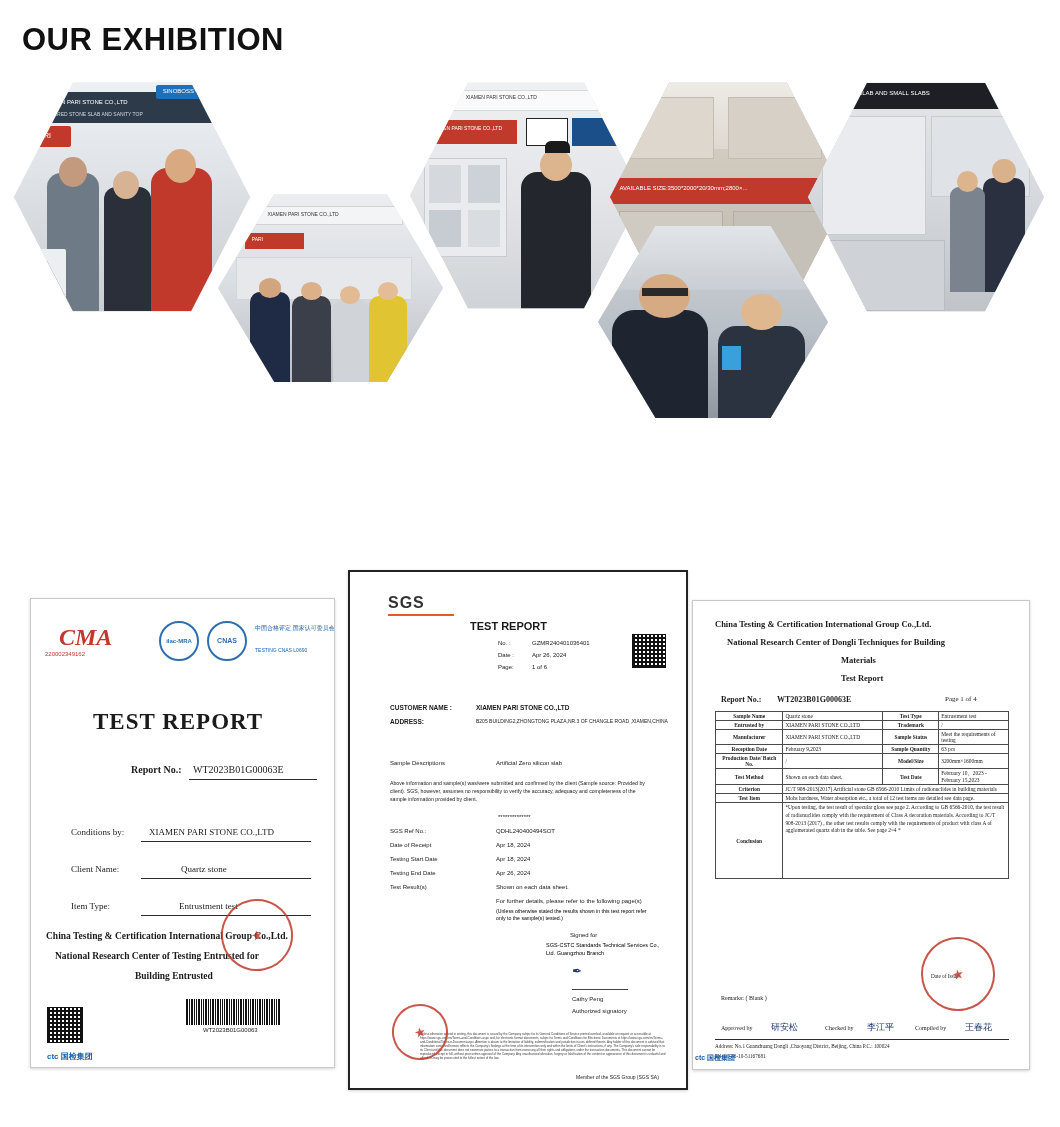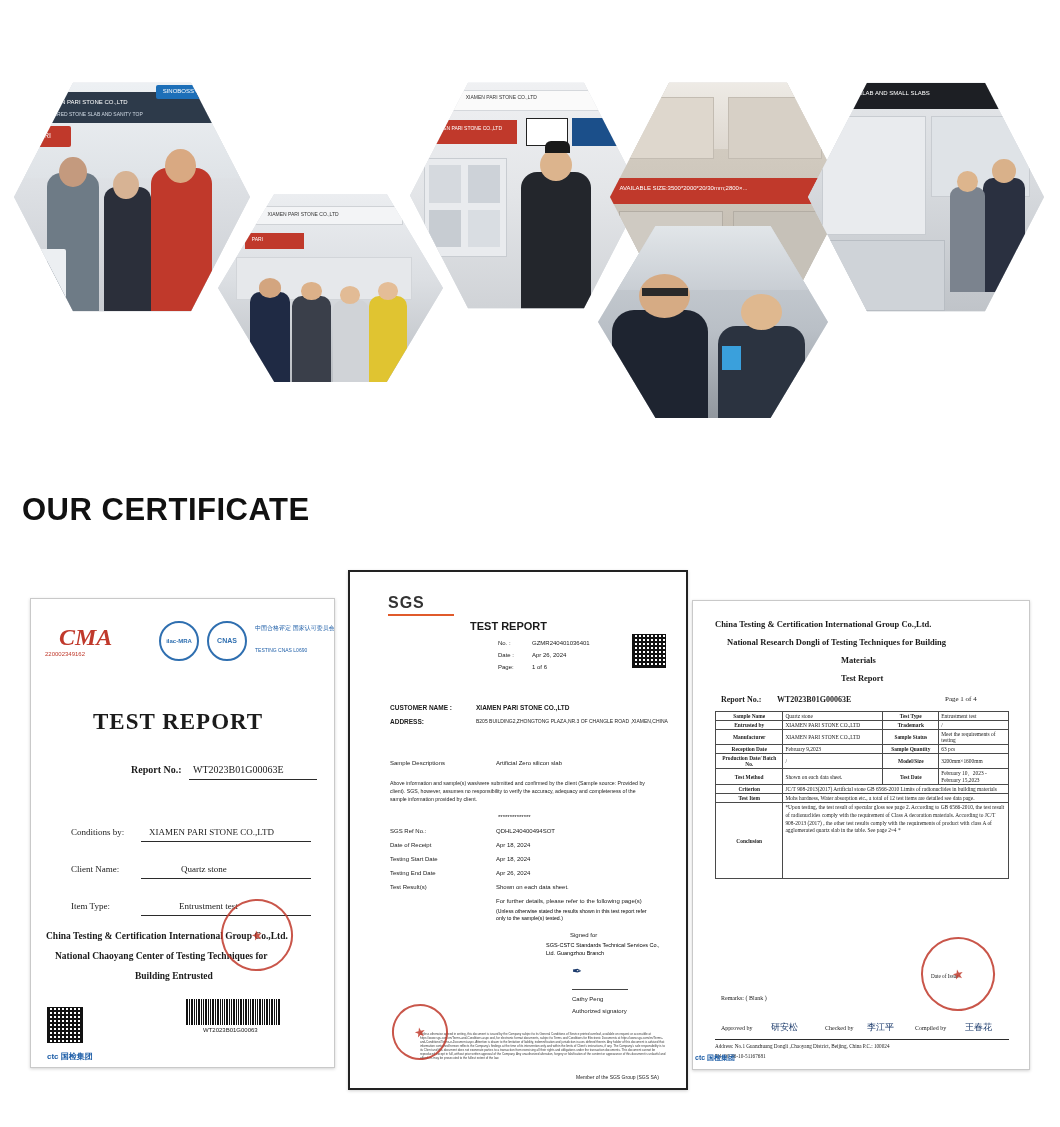--- a/index.html
+++ b/index.html
@@ -115,20 +115,21 @@
   .sgs-logo {
     position:absolute; font-family:"Liberation Sans", sans-serif;
     font-weight:bold; color:#333; letter-spacing:1px;
   }
 </style>
 </head>
 <body>
 
 <div class="page">
 
+  <div class="section-title" id="exhibition-title">OUR EXHIBITION</div>
 
   <div class="hex" style="left:14px; top:78px; width:236px; height:238px;">
     <div class="photo">
       <div class="ph-base" style="background:linear-gradient(180deg,#e7e9ec 0%,#dfe2e6 40%,#c9ccd1 100%);"></div>
       <div class="rect" style="left:0;top:0;width:100%;height:42%;background:linear-gradient(180deg,#eef1f4,#dfe3e7);"></div>
       <div class="rect" style="left:8%;top:6%;width:84%;height:13%;background:#2d3a4a;border-radius:2px;"></div>
       <div class="txt" style="left:12%;top:9%;font-size:6px;">XIAMEN PARI STONE CO.,LTD</div>
       <div class="txt" style="left:12%;top:14%;font-size:5px;color:#cfd8e3;">SINTERED STONE SLAB AND SANITY TOP</div>
       <div class="rect" style="left:60%;top:3%;width:30%;height:6%;background:#1d6fb8;border-radius:2px;"></div>
       <div class="txt" style="left:63%;top:4%;font-size:6px;">SINOBOSS</div>
@@ -227,21 +228,20 @@
       <div class="rect" style="left:6%;top:68%;width:52%;height:30%;background:#cfd3d8;border:1px solid #b8bdc3;"></div>
       <div class="rect" style="left:60%;top:64%;width:16%;height:12%;background:#c0392b;"></div>
 
       <div class="rect" style="left:74%;top:42%;width:18%;height:48%;background:#2a3040;border-radius:10px 10px 0 0;"></div>
       <div class="blob" style="left:78%;top:34%;width:10%;height:10%;background:#d9b18a;"></div>
       <div class="rect" style="left:60%;top:46%;width:15%;height:44%;background:#7b838e;border-radius:9px 9px 0 0;"></div>
       <div class="blob" style="left:63%;top:39%;width:9%;height:9%;background:#ddb58d;"></div>
     </div>
   </div>
 
-  <div class="section-title" id="certificate-title">OUR CERTIFICATE</div>
 
   <div class="cert" style="left:30px; top:598px; width:305px; height:470px;">
     <div class="cert-inner">
 
       <div class="logo-cma" style="left:28px; top:25px; font-size:24px;">CMA</div>
       <div class="c-txt c-sans" style="left:14px; top:52px; font-size:6px; color:#c0392b;">220002349162</div>
 
       <div class="logo-circle" style="left:128px; top:22px; width:40px; height:40px; font-size:6px;">ilac-MRA</div>
       <div class="logo-circle" style="left:176px; top:22px; width:40px; height:40px; font-size:7px;">CNAS</div>
       <div class="c-txt c-sans" style="left:224px; top:26px; font-size:6px; color:#1f5fa8; line-height:1.25;">中国合格评定 国家认可委员会</div>
@@ -259,21 +259,21 @@
 
       <div class="c-txt" style="left:40px; top:265px; font-size:9px;">Client Name:</div>
       <div class="c-txt" style="left:150px; top:265px; font-size:9px;">Quartz stone</div>
       <div class="c-line" style="left:110px; top:279px; width:170px;"></div>
 
       <div class="c-txt" style="left:40px; top:302px; font-size:9px;">Item Type:</div>
       <div class="c-txt" style="left:148px; top:302px; font-size:9px;">Entrustment test</div>
       <div class="c-line" style="left:110px; top:316px; width:170px;"></div>
 
       <div class="c-txt" style="left:15px; top:332px; font-size:9.5px; font-weight:bold;">China Testing &amp; Certification International Group Co.,Ltd.</div>
-      <div class="c-txt" style="left:24px; top:352px; font-size:9.5px; font-weight:bold;">National Chaoyang Center of Testing Techniques for</div>
+      <div class="c-txt" style="left:24px; top:352px; font-size:9.5px; font-weight:bold;">National Research Center of Testing Entrusted for</div>
       <div class="c-txt" style="left:104px; top:372px; font-size:9.5px; font-weight:bold;">Building Entrusted</div>
 
       <div class="stamp" style="left:190px; top:300px; width:72px; height:72px;">
         <span class="star">★</span>
       </div>
 
       <div class="barcode" style="left:155px; top:400px; width:120px; height:26px;">
         <i class="w"></i>
           <i></i>
           <i class="w"></i>
@@ -397,21 +397,21 @@
       <div class="stamp" style="left:42px; top:432px; width:56px; height:56px; font-size:4px;">
         <span class="star">★</span>
       </div>
       <div class="c-txt c-sans" style="left:226px; top:502px; font-size:5px;">Member of the SGS Group (SGS SA)</div>
     </div>
   </div>
 
   <div class="cert" style="left:692px; top:600px; width:338px; height:470px;">
     <div class="cert-inner">
       <div class="c-txt" style="left:22px; top:18px; font-size:8.5px; font-weight:bold;">China Testing &amp; Certification International Group Co.,Ltd.</div>
-      <div class="c-txt" style="left:34px; top:36px; font-size:8.5px; font-weight:bold;">National Research Dongli of Testing Techniques for Building</div>
+      <div class="c-txt" style="left:34px; top:36px; font-size:8.5px; font-weight:bold;">National Research Center of Dongli Techniques for Building</div>
       <div class="c-txt" style="left:148px; top:54px; font-size:8.5px; font-weight:bold;">Materials</div>
       <div class="c-txt" style="left:148px; top:72px; font-size:8.5px; font-weight:bold;">Test Report</div>
 
       <div class="c-txt" style="left:28px; top:94px; font-size:8px; font-weight:bold;">Report No.:</div>
       <div class="c-txt" style="left:84px; top:94px; font-size:8px; font-weight:bold;">WT2023B01G00063E</div>
       <div class="c-txt" style="left:252px; top:94px; font-size:7px;">Page 1 of 4</div>
 
       <table class="cert-table" style="left:22px; top:110px; width:294px; font-size:5.4px;">
         <tbody>
             <tr>

